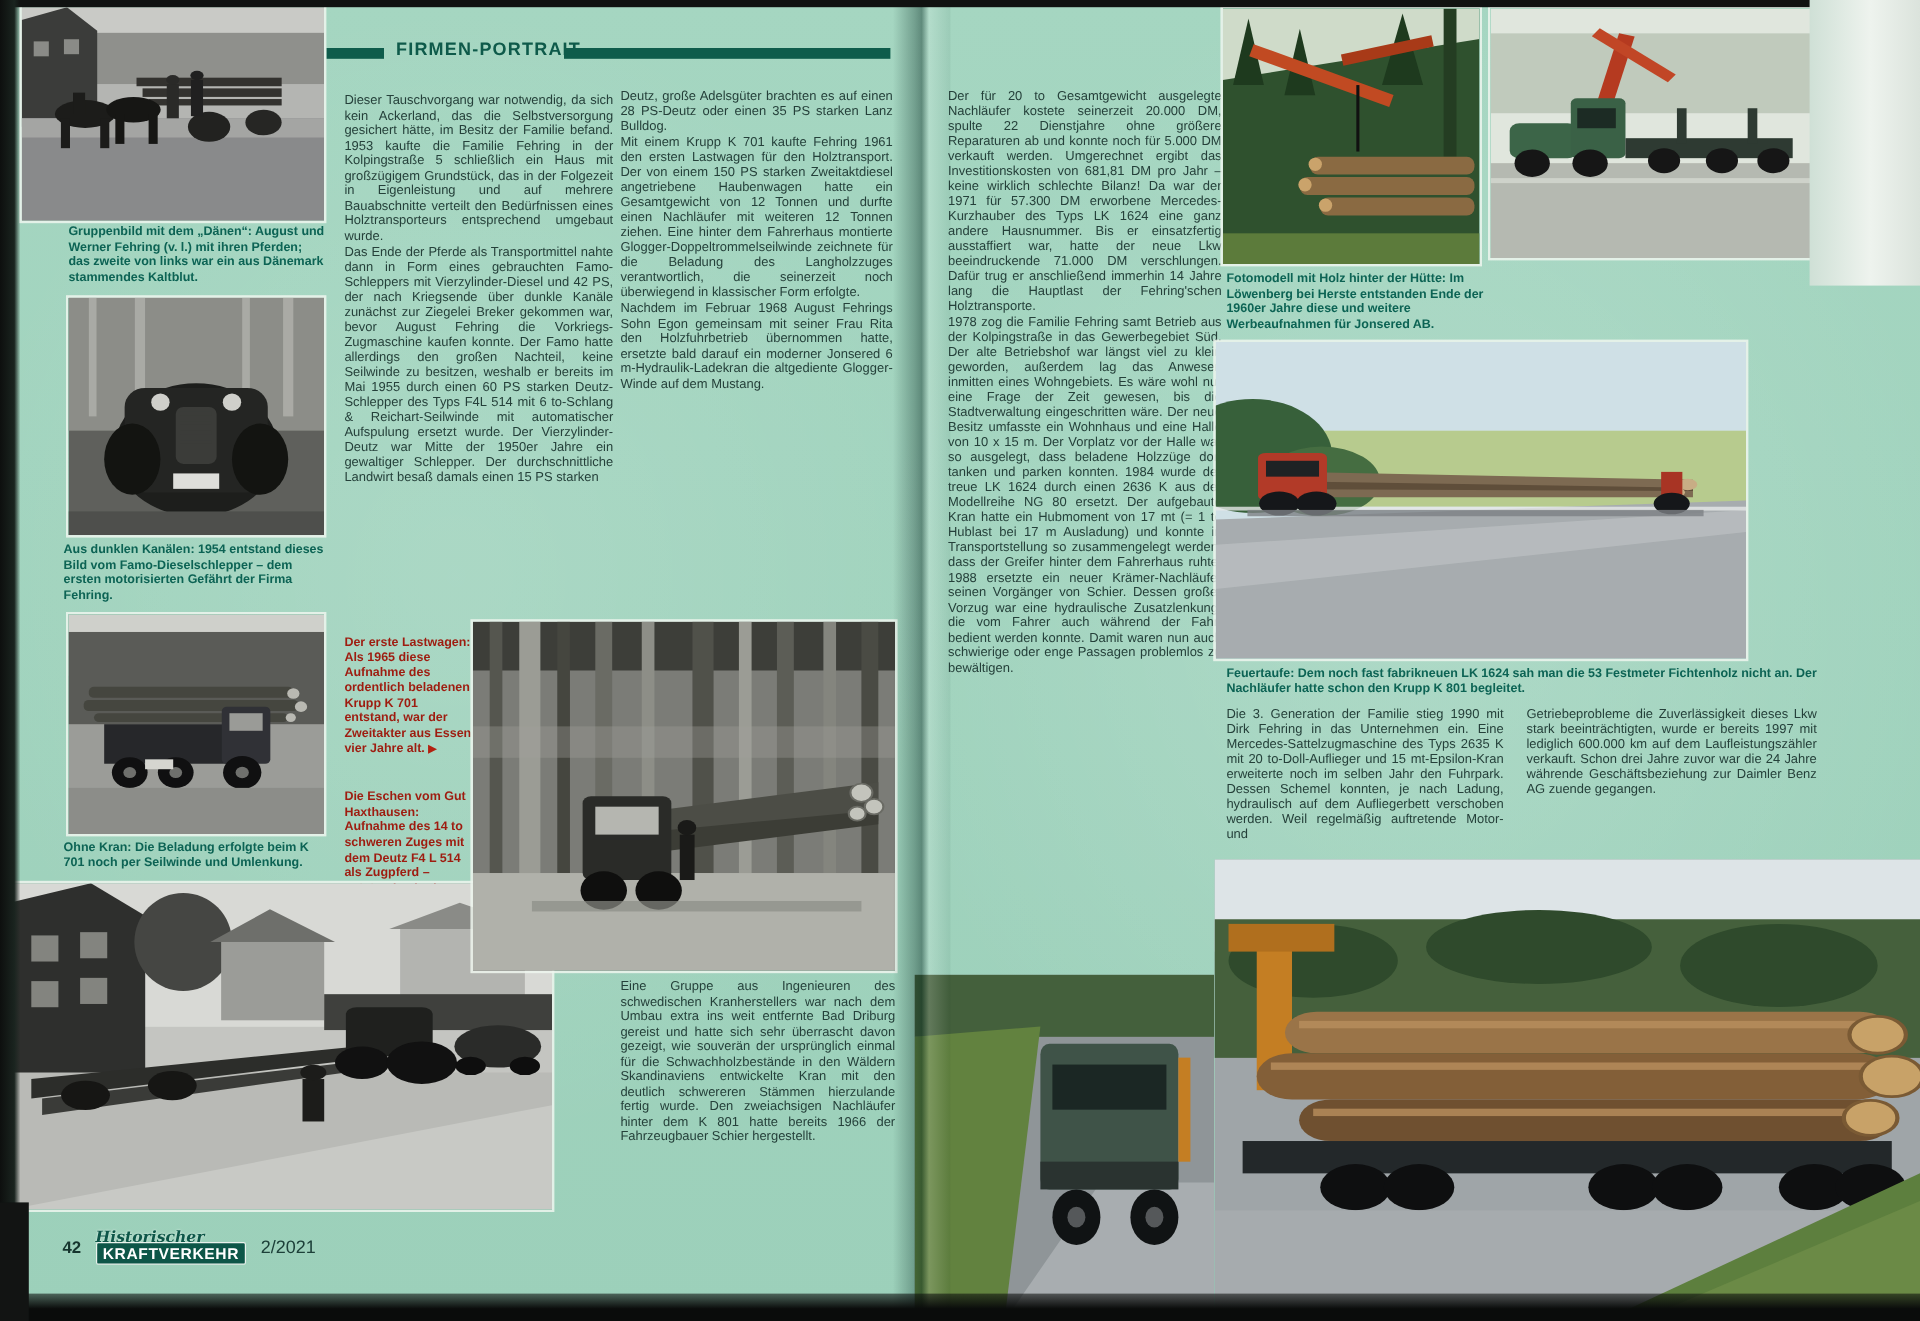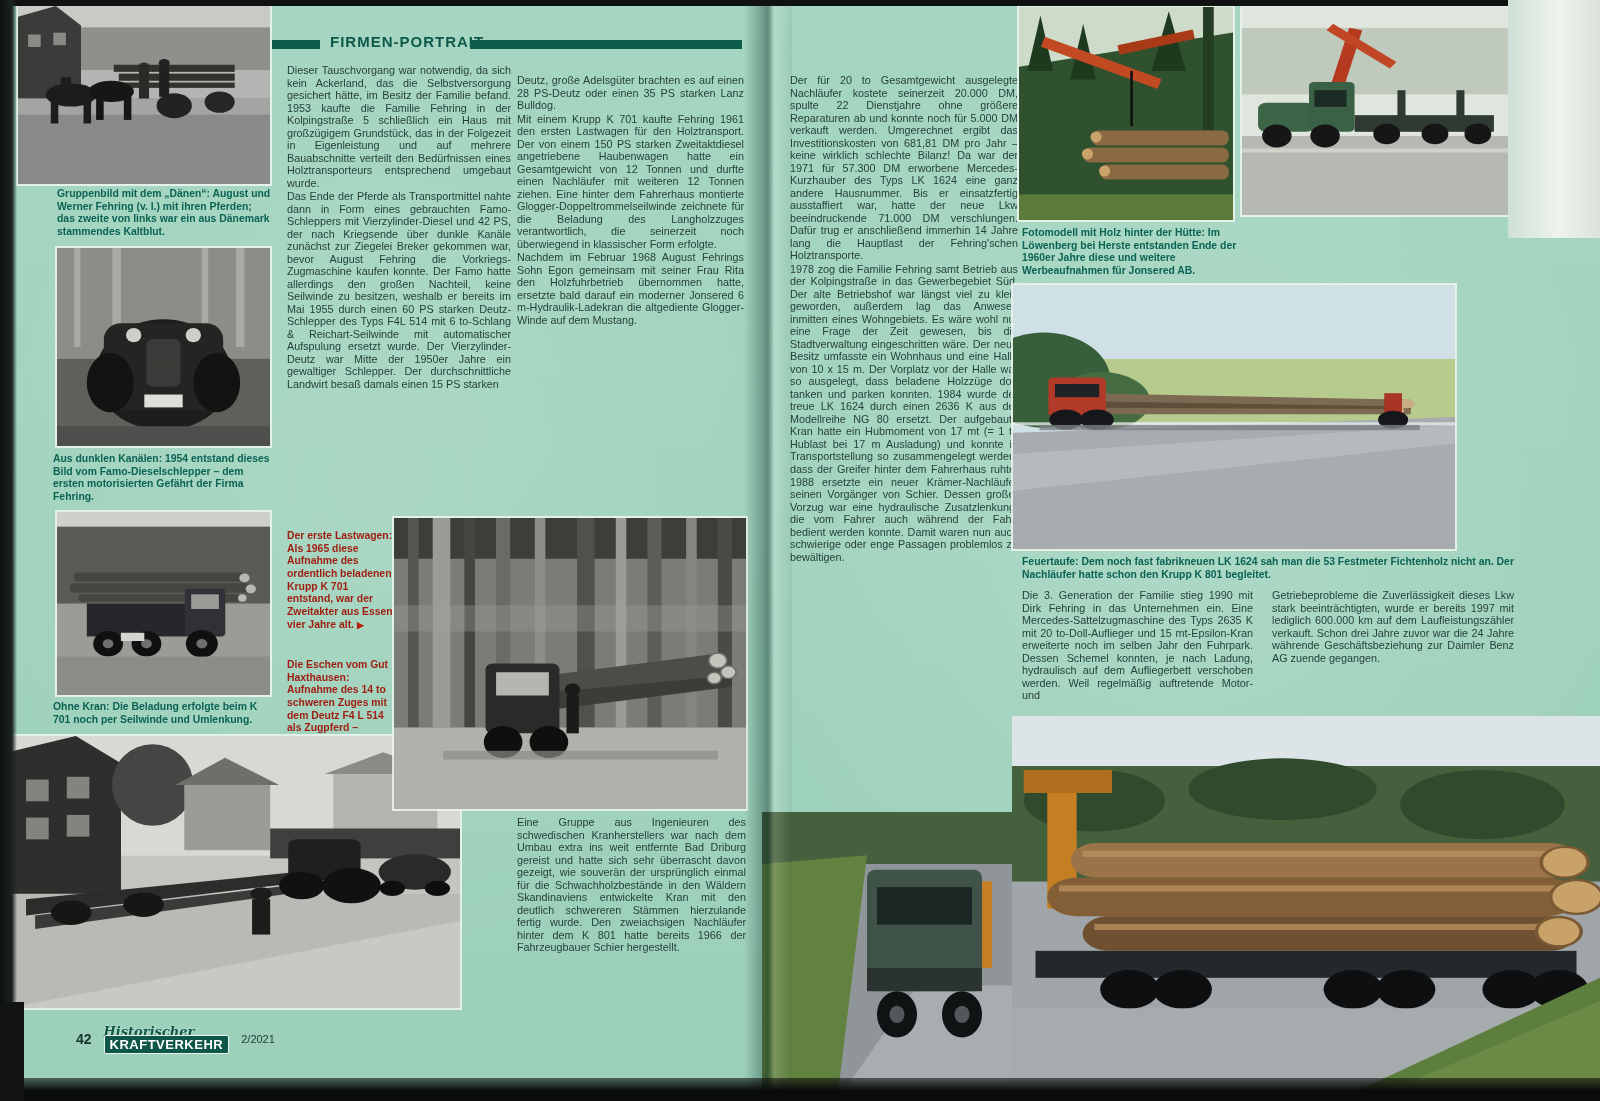--- a/index.html
+++ b/index.html
@@ -14,39 +14,39 @@
   .body-col p{margin:0 0 1px 0;}
   .cap{font-weight:bold;font-size:10.4px;line-height:1.22;color:#0c6354;}
   .cap.red{color:#9e1c10;}
   .marker{color:#b3200f;font-size:9px;}
   .photo{overflow:hidden;box-shadow:0 0 0 2px rgba(238,246,239,.85);}
   .photo svg{display:block;width:100%;height:100%;}
   .hdr-bar{background:#0e5c4b;height:9px;}
   .hdr-title{font-weight:bold;font-size:15px;letter-spacing:1px;color:#0e5a4a;}
   .footer-row{display:flex;align-items:center;gap:12px;}
   .pageno{font-weight:bold;font-size:14px;color:#16352e;}
-  .issue{font-size:11px;color:#1d4039;}
+  .issue{font-size:15px;color:#1d4039;}
   .logo-wrap{position:relative;display:inline-block;}
   .logo-script{font-family:"DejaVu Serif",serif;font-style:italic;font-weight:bold;
                font-size:13px;color:#0d5648;display:block;margin-bottom:-4px;
                text-shadow:0 0 2px rgba(255,255,255,.8);}
   .logo-box{background:#0d5648;color:#ffffff;font-weight:bold;font-size:13px;letter-spacing:.5px;
             padding:1px 5px;border:1px solid #e9f2ec;border-radius:2px;display:inline-block;}
   .edge{pointer-events:none;}
 </style>
 </head>
 <body>
 
 <div id="stage">
 
   <div class="abs hdr-bar edge" style="left:272px;top:40px;width:48px;"></div>
   <div class="abs hdr-title" style="left:330px;top:33px;">FIRMEN-PORTRAIT</div>
   <div class="abs hdr-bar edge" style="left:470px;top:40px;width:272px;"></div>
 
-  <div class="abs body-col" style="left:287px;top:64px;width:224px;">
+  <div class="abs body-col" style="left:287px;top:78px;width:224px;">
     <p>Dieser Tauschvorgang war notwendig, da sich kein Ackerland, das die Selbstversorgung gesichert hätte, im Besitz der Familie befand. 1953 kaufte die Familie Fehring in der Kolpingstraße 5 schließlich ein Haus mit großzügigem Grundstück, das in der Folgezeit in Eigenleistung und auf mehrere Bauabschnitte verteilt den Bedürfnissen eines Holztransporteurs entsprechend umgebaut wurde.</p>
     <p>Das Ende der Pferde als Transportmittel nahte dann in Form eines gebrauchten Famo-Schleppers mit Vierzylinder-Diesel und 42 PS, der nach Kriegsende über dunkle Kanäle zunächst zur Ziegelei Breker gekommen war, bevor August Fehring die Vorkriegs-Zugmaschine kaufen konnte. Der Famo hatte allerdings den großen Nachteil, keine Seilwinde zu besitzen, weshalb er bereits im Mai 1955 durch einen 60 PS starken Deutz-Schlepper des Typs F4L 514 mit 6 to-Schlang &amp; Reichart-Seilwinde mit automatischer Aufspulung ersetzt wurde. Der Vierzylinder-Deutz war Mitte der 1950er Jahre ein gewaltiger Schlepper. Der durchschnittliche Landwirt besaß damals einen 15 PS starken</p>
   </div>
 
   <div class="abs body-col" style="left:517px;top:74px;width:227px;">
     <p>Deutz, große Adelsgüter brachten es auf einen 28 PS-Deutz oder einen 35 PS starken Lanz Bulldog.</p>
     <p>Mit einem Krupp K 701 kaufte Fehring 1961 den ersten Lastwagen für den Holztransport. Der von einem 150 PS starken Zweitaktdiesel angetriebene Haubenwagen hatte ein Gesamtgewicht von 12 Tonnen und durfte einen Nachläufer mit weiteren 12 Tonnen ziehen. Eine hinter dem Fahrerhaus montierte Glogger-Doppeltrommelseilwinde zeichnete für die Beladung des Langholzzuges verantwortlich, die seinerzeit noch überwiegend in klassischer Form erfolgte.</p>
     <p>Nachdem im Februar 1968 August Fehrings Sohn Egon gemeinsam mit seiner Frau Rita den Holzfuhrbetrieb übernommen hatte, ersetzte bald darauf ein moderner Jonsered 6 m-Hydraulik-Ladekran die altgediente Glogger-Winde auf dem Mustang.</p>
   </div>
 
@@ -216,21 +216,21 @@
       <rect x="26" y="50" width="21" height="24" rx="2" fill="#2a2b28"></rect>
       <rect x="29" y="53" width="15" height="8" fill="#b5b6b0"></rect>
       <circle cx="31" cy="77" r="5.5" fill="#0f0f0e"></circle>
         <circle cx="44" cy="77" r="5.5" fill="#0f0f0e"></circle>
       <rect x="49" y="61" width="3.5" height="13" fill="#1a1a18"></rect>
         <circle cx="50.7" cy="59" r="2.2" fill="#1a1a18"></circle>
       <rect x="14" y="80" width="78" height="3" fill="#8c8d86" opacity=".7"></rect>
     </svg>
   </div>
 
-  <div class="abs footer-row" style="left:52px;top:1024px;margin-left:24px;">
+  <div class="abs footer-row" style="left:52px;top:1024px;">
     <span class="pageno">42</span>
     <span class="logo-wrap">
       <span class="logo-script">Historischer</span>
       <span class="logo-box">KRAFTVERKEHR</span>
     </span>
     <span class="issue">2/2021</span>
   </div>
 
   <div class="abs body-col" style="left:790px;top:74px;width:228px;">
     <p>Der für 20 to Gesamtgewicht ausgelegte Nachläufer kostete seinerzeit 20.000 DM, spulte 22 Dienstjahre ohne größere Reparaturen ab und konnte noch für 5.000 DM verkauft werden. Umgerechnet ergibt das Investitionskosten von 681,81 DM pro Jahr – keine wirklich schlechte Bilanz! Da war der 1971 für 57.300 DM erworbene Mercedes-Kurzhauber des Typs LK 1624 eine ganz andere Hausnummer. Bis er einsatzfertig ausstaffiert war, hatte der neue Lkw beeindruckende 71.000 DM verschlungen. Dafür trug er anschließend immerhin 14 Jahre lang die Hauptlast der Fehring'schen Holztransporte.</p>

